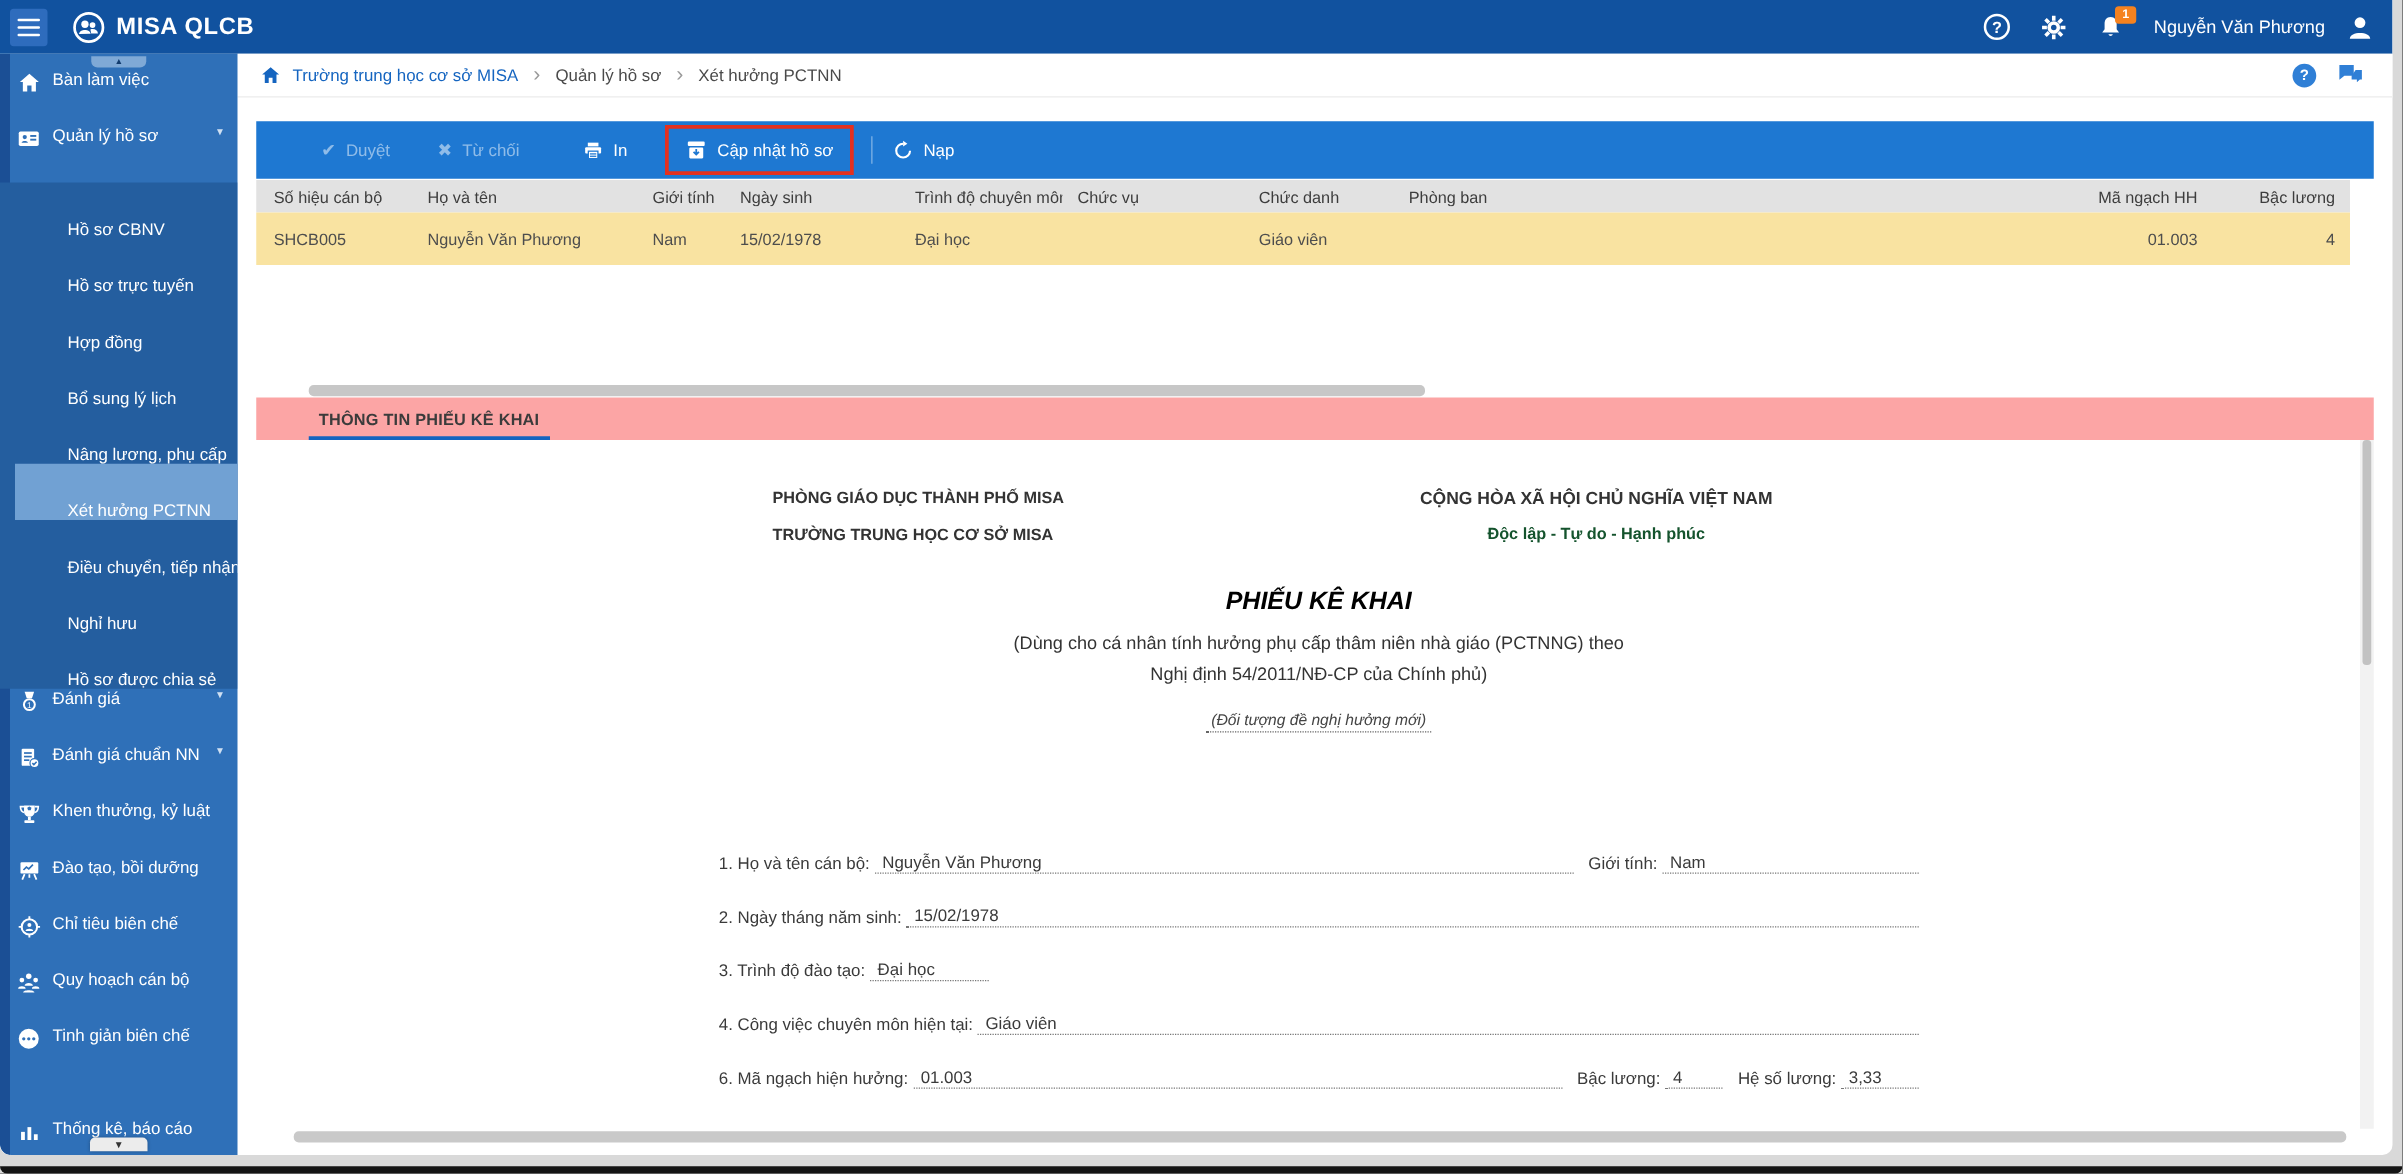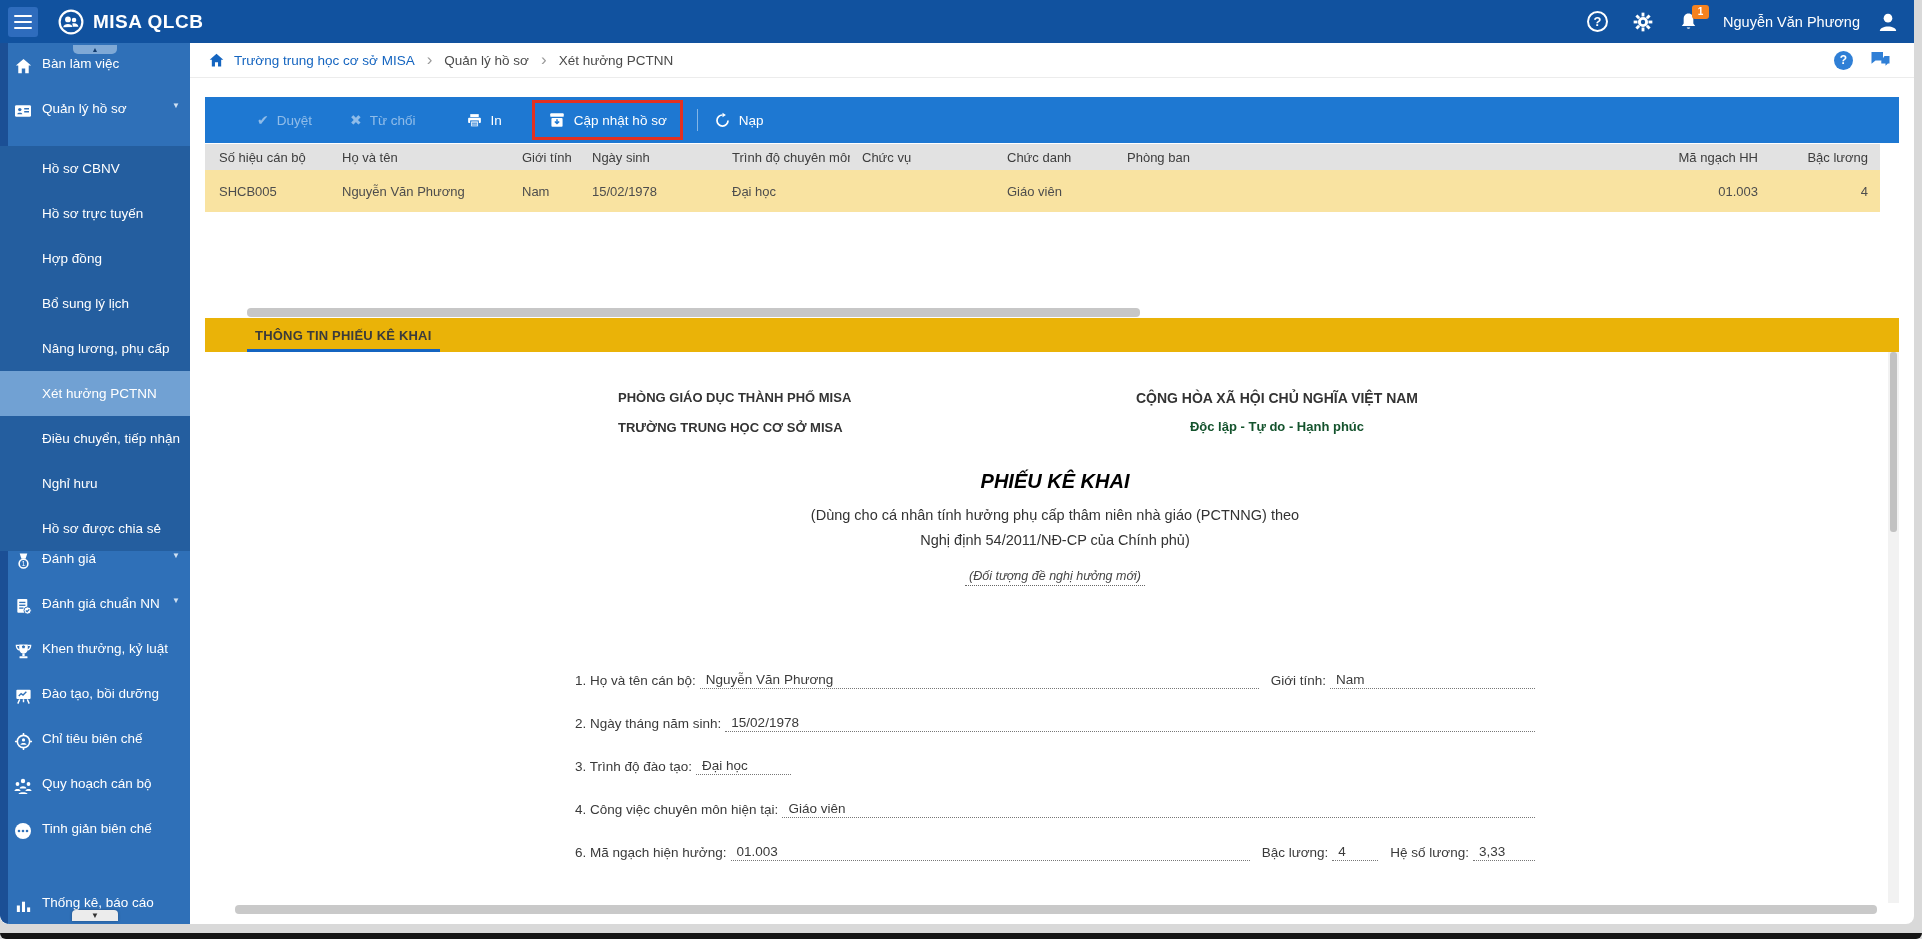--- a/index.html
+++ b/index.html
@@ -33,21 +33,21 @@
   .sidebar { position:absolute; left:0; top:43px; width:190px; height:881px; background:#2F70B8; border-radius:0 0 0 9px; overflow:hidden; }
   .sidebar::before { content:""; position:absolute; left:0; top:0; width:8px; height:100%; background:#1B4F95; }
   .collapse-tab-top { position:absolute; top:2px; left:50%; transform:translateX(-50%); width:44px; height:9px; background:#7FA9D6; border-radius:0 0 5px 5px; display:flex; align-items:center; justify-content:center; color:#123C6E; font-size:7px; line-height:7px; cursor:pointer; }
   .collapse-tab-bottom { position:absolute; top:867px; left:50%; transform:translateX(-50%); width:46px; height:11px; background:#ECECEC; border-radius:4px 4px 0 0; display:flex; align-items:center; justify-content:center; color:#333; font-size:8px; line-height:8px; cursor:pointer; z-index:3; box-shadow:0 0 3px rgba(0,0,0,.3); }
   .menu { position:absolute; top:13px; left:0; width:100%; }
   .si { position:relative; height:45px; display:flex; align-items:flex-start; padding-left:13px; cursor:pointer; }
   .si .ic { width:20px; height:20px; flex:0 0 auto; display:flex; align-items:center; justify-content:center; }
   .si .lbl { color:#fff; font-size:13.5px; margin-left:9px; white-space:nowrap; }
   .si .chev { position:absolute; right:10px; color:#cfe0f2; font-size:8px; }
   .submenu { background:#245E9F; }
-  .sub { height:45px; display:flex; align-items:center; padding-left:42px; cursor:pointer; }
+  .sub { height:45px; display:flex; align-items:flex-end; padding-left:42px; cursor:pointer;margin-left:12px; }
   .sub .lbl { color:#fff; font-size:13.5px; white-space:nowrap; }
   .sub.active { background:#71A1D3; }
   .clip-item { height:17px; overflow:hidden; }
 
   
   .toolbar { position:absolute; left:205px; top:97px; width:1694px; height:46px; background:#1E78D2; display:flex; align-items:center; }
   .tbtn { display:flex; align-items:center; gap:8px; color:#fff; font-size:13.5px; cursor:pointer; padding:0 6px; }
   .tbtn .tic { font-size:14px; line-height:14px; }
   .tbtn.disabled { color:rgba(255,255,255,0.5); cursor:default; }
   .tbtn.disabled .tic { color:rgba(255,255,255,0.5); }
@@ -55,37 +55,37 @@
   .tb-sep { width:1px; height:22px; background:rgba(255,255,255,0.45); margin:0 10px 0 14px; }
 
   .grid-header { position:absolute; left:205px; top:144px; width:1675px; height:26px; background:#E2E2E2; display:flex; align-items:center; }
   .grid-row { position:absolute; left:205px; top:170px; width:1675px; height:42px; background:#F9E3A1; display:flex; align-items:center; cursor:pointer; }
   .gc { padding:0 12px; font-size:13px; color:#3d3d3d; white-space:nowrap; overflow:hidden; }
   .grid-row .gc { color:#4d4d4d; }
   .c1{width:125px; padding-left:14px;} .c2{width:180px;} .c3{width:70px;} .c4{width:140px;} .c5{width:130px;}
   .c6{width:145px;} .c7{width:120px;} .c8{width:455px;} .c9{width:200px; text-align:right;} .c10{width:110px; text-align:right;}
 
   .hscroll1 { position:absolute; left:247px; top:308px; width:893px; height:9px; background:#C7C7C7; border-radius:4px; cursor:pointer; }
-  .tabstrip { position:absolute; left:205px; top:318px; width:1694px; height:34px; background:#eab308; display:flex; align-items:flex-start; }
+  .tabstrip { position:absolute; left:205px; top:318px; width:1694px; height:34px; background:#fca5a5; display:flex; align-items:flex-start; }
   .tab { position:relative; height:100%; display:flex; align-items:center; padding:0 8px; margin-left:42px; cursor:pointer; }
   .tab .tab-lbl { font-size:13px; font-weight:bold; color:#3b3b3b; letter-spacing:0.2px; }
   .tab .tab-underline { position:absolute; left:0; bottom:0; width:100%; height:3px; background:#1464C0; }
 
   
   .doc { position:absolute; left:205px; top:352px; width:1694px; height:551px; background:#fff; color:#3a3a3a; }
   .org { position:absolute; left:413px; top:38px; }
   .org div { font-size:13px; font-weight:bold; color:#333; margin-bottom:15px; }
   .motto { position:absolute; left:822px; top:38px; width:500px; text-align:center; }
   .motto .m1 { font-size:14px; font-weight:bold; color:#333; margin-bottom:13px; }
   .motto .m2 { font-size:13px; font-weight:bold; color:#14532d; }
   .titleblock { position:absolute; left:370px; top:118px; width:960px; text-align:center; }
   .doc-title { font-size:20px; font-weight:bold; color:#000000; margin-bottom:14px;font-style:italic; }
   .doc-sub { font-size:14.5px; color:#333; margin-bottom:9px; }
   .doc-note { display:inline-block; font-size:12.5px; font-style:italic; color:#444; border-bottom:1px dotted #666; padding:0 4px 2px; margin-top:12px; }
-  .form { position:absolute; left:370px; top:316px; width:960px; }
+  .form { position:absolute; left:370px; top:326px; width:960px; }
   .frow { height:21px; margin-bottom:22px; display:flex; align-items:flex-end; font-size:13.5px; color:#3a3a3a; }
   .flabel { white-space:nowrap; padding-bottom:1px; }
   .fval { border-bottom:1px dotted #777; padding:0 6px 1px; margin-left:4px; white-space:nowrap; }
   .fill { flex:1; }
   .ml { margin-left:12px; }
   .w205{width:205px;} .w95{width:95px;} .w58{width:58px;} .w46{width:46px;} .w62{width:62px;}
 
   .vscroll-track { position:absolute; left:1683px; top:0; width:11px; height:551px; background:#F2F2F2; }
   .vscroll-thumb { position:absolute; left:2px; top:0; width:7px; height:180px; background:#C2C2C2; border-radius:3px; cursor:pointer; }
   .hscroll2 { position:absolute; left:235px; top:905px; width:1642px; height:9px; background:#C9C9C9; border-radius:4px; cursor:pointer; }

